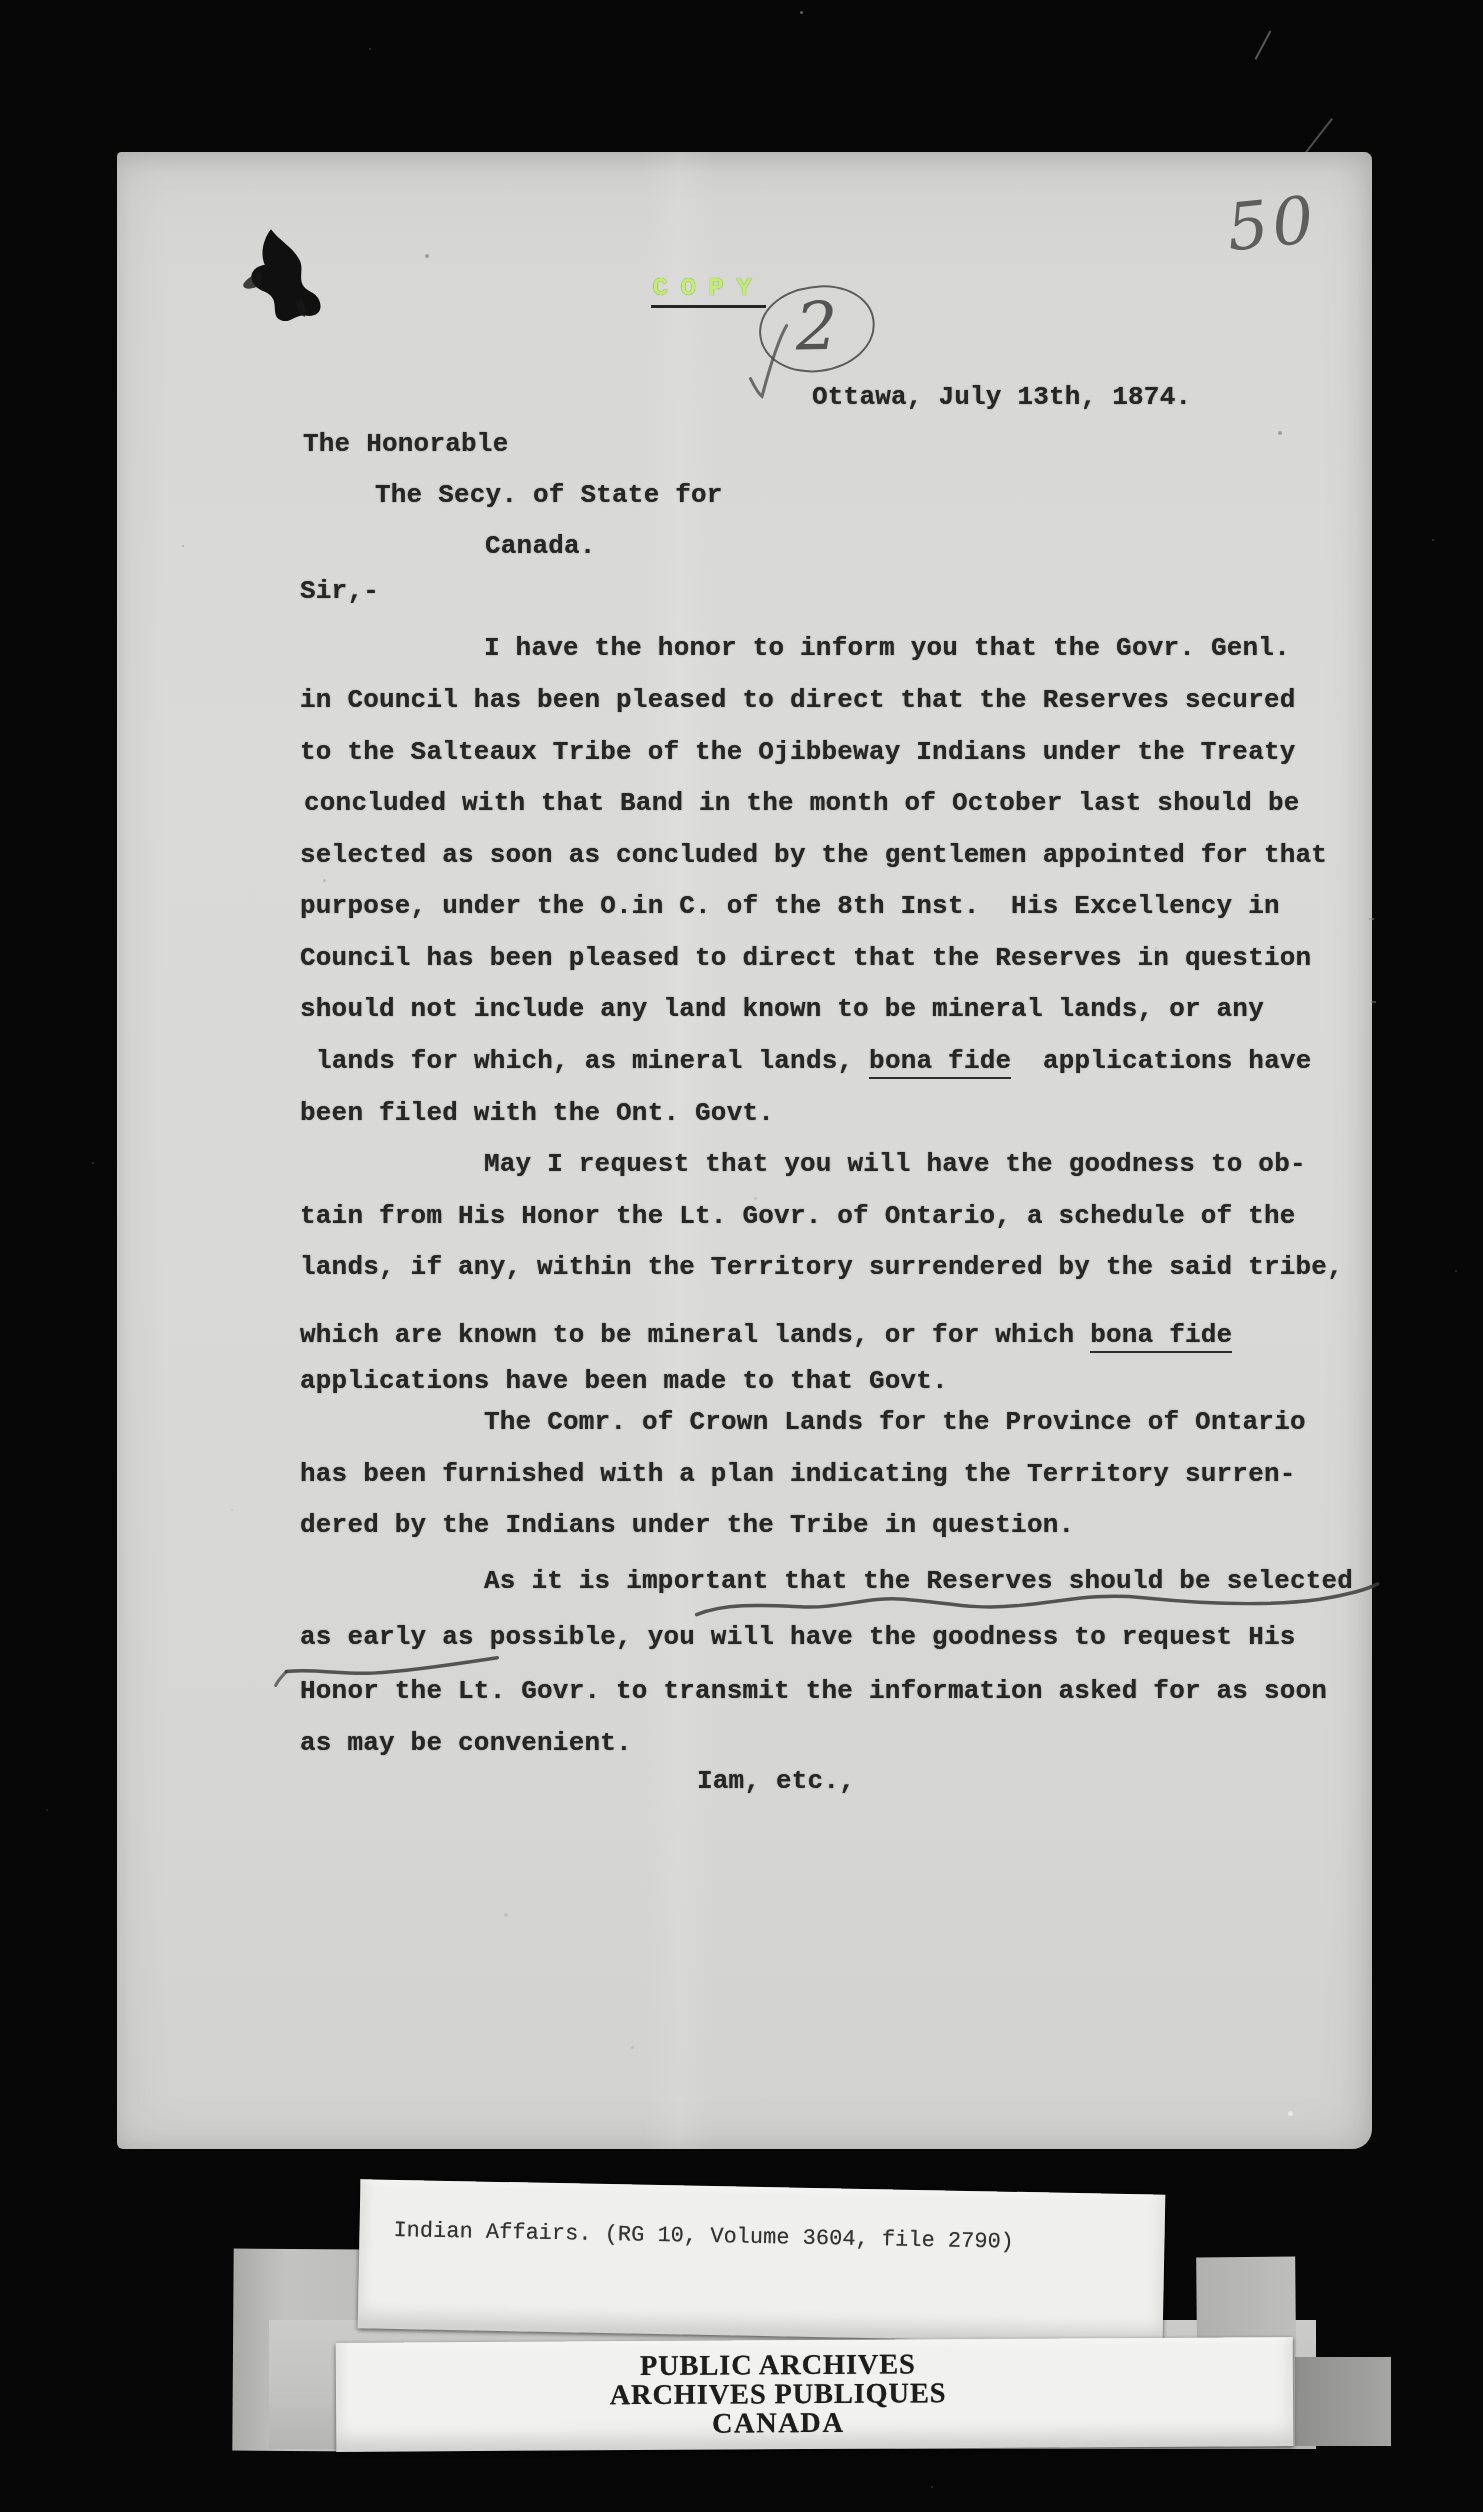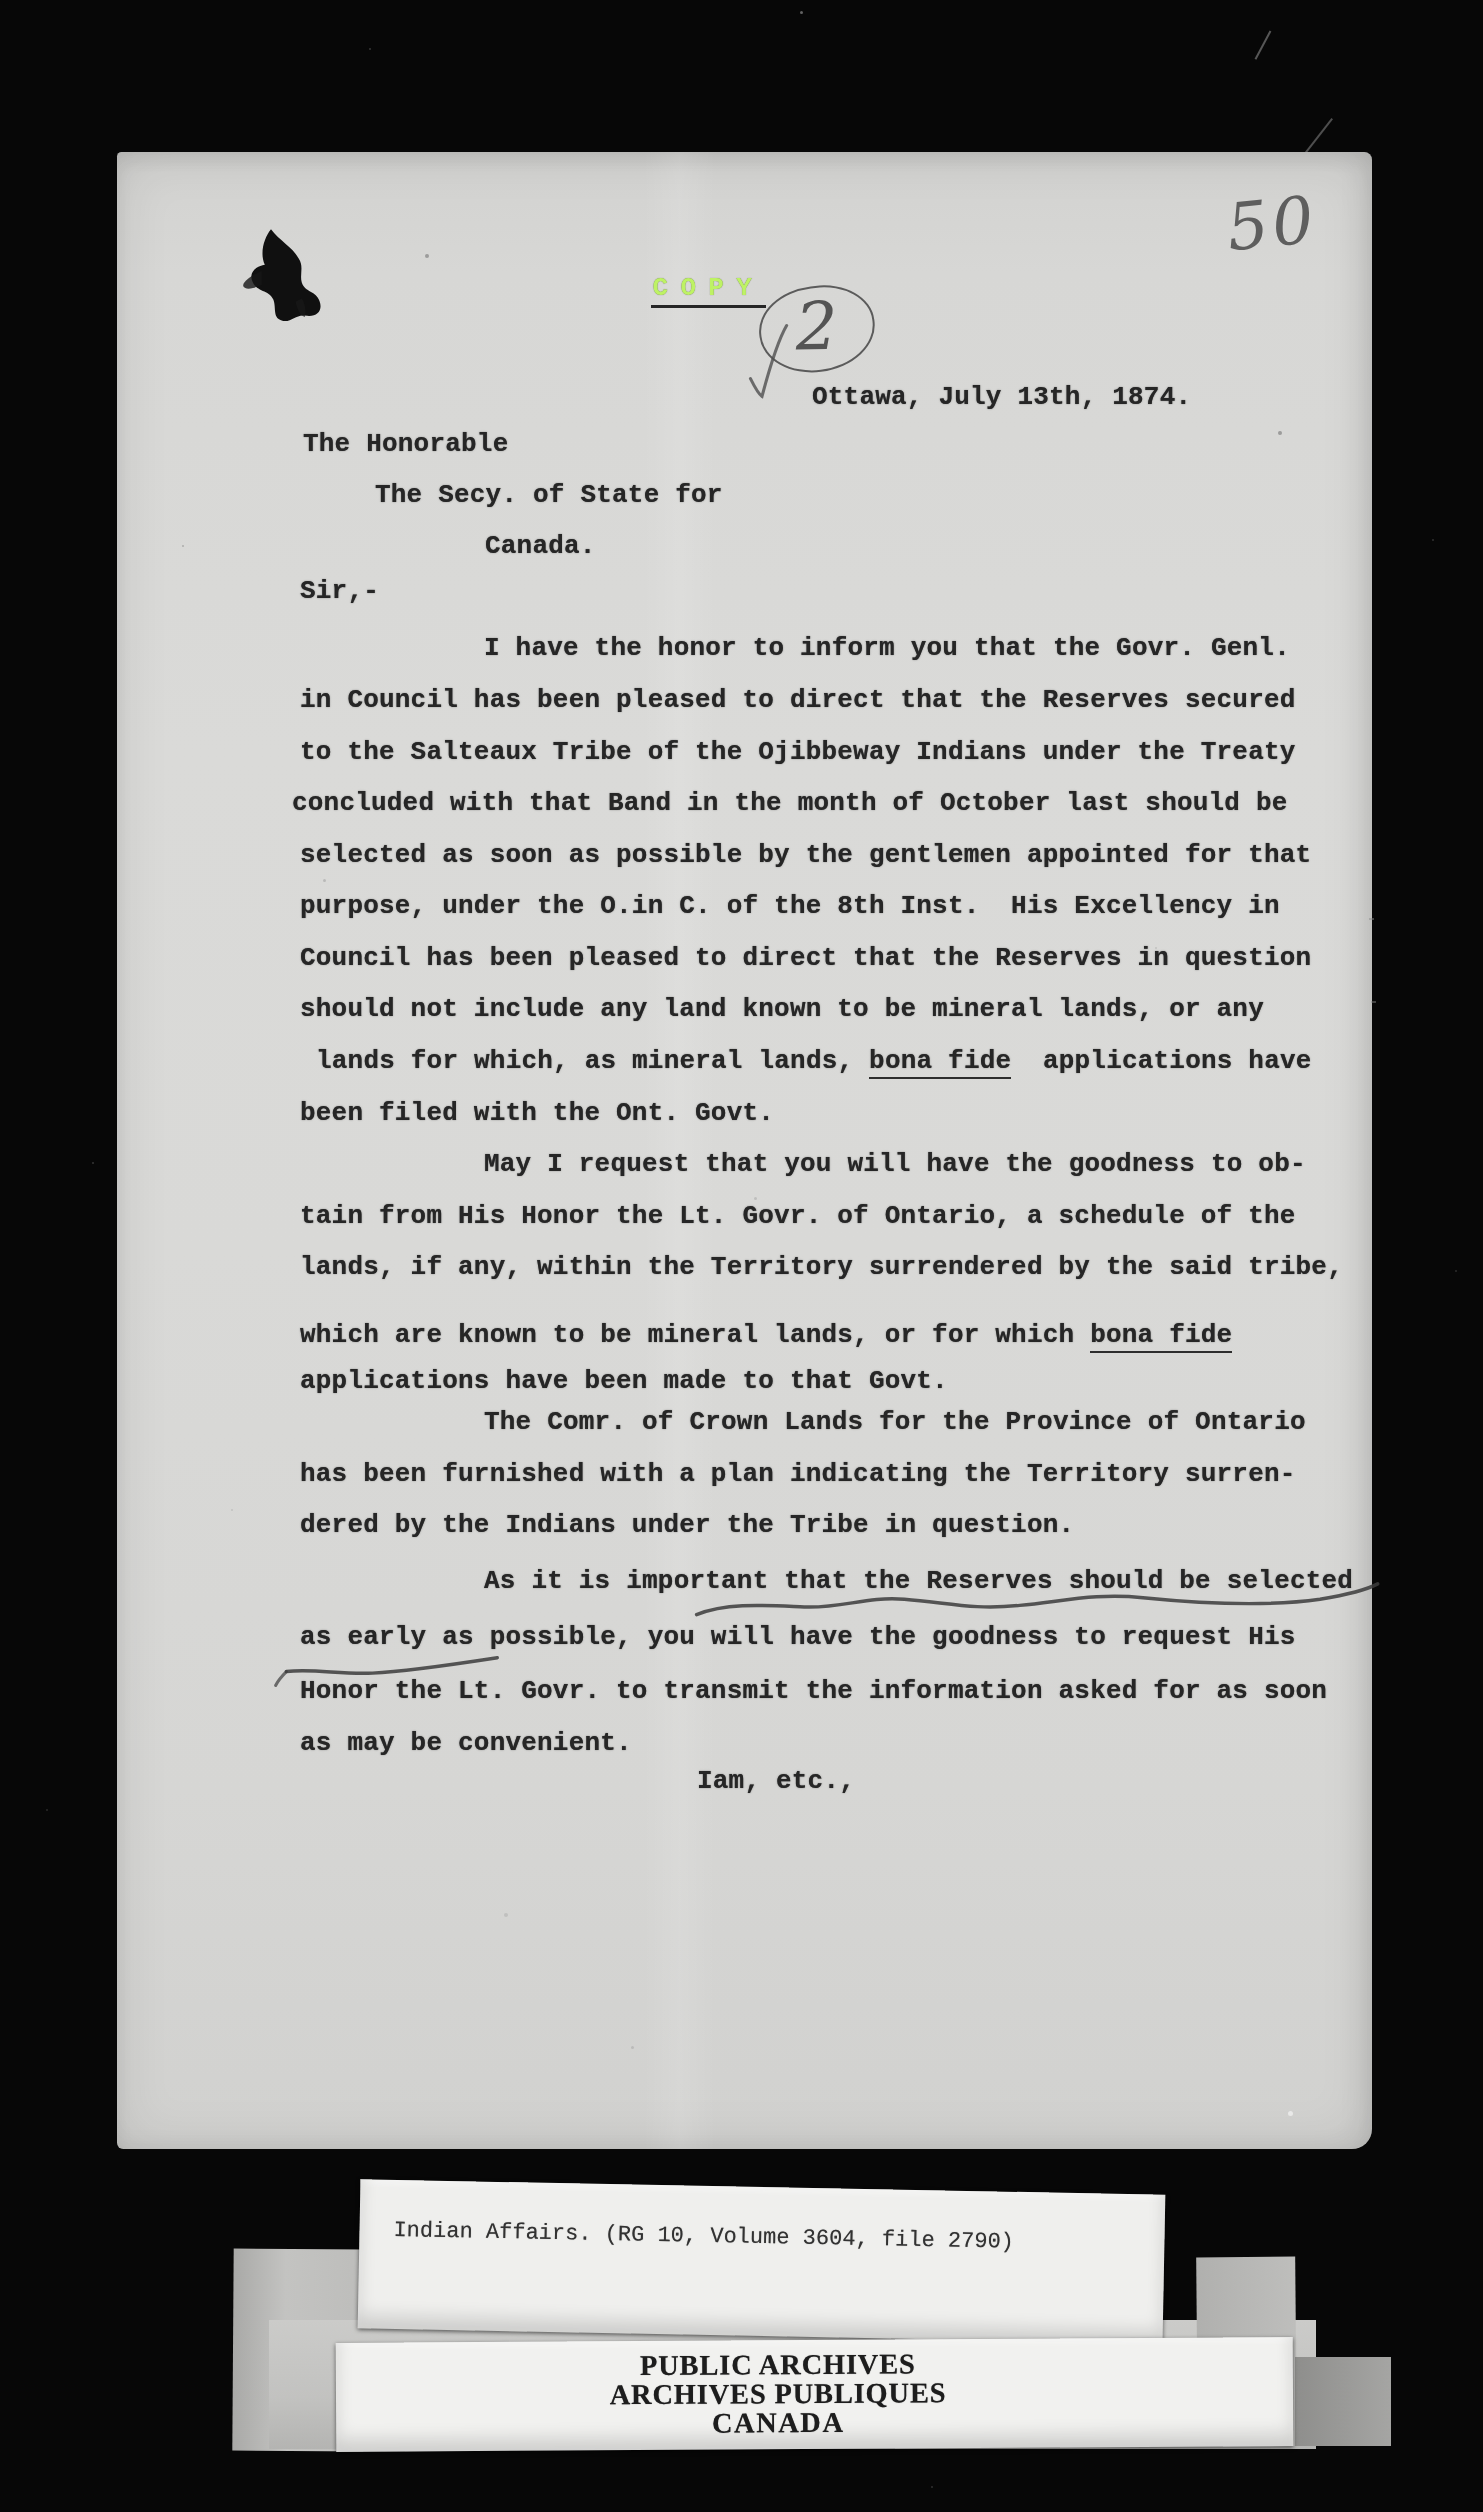--- a/index.html
+++ b/index.html
@@ -73,22 +73,22 @@
   <div class="tline" style="left:812px;top:382px">Ottawa, July 13th, 1874.</div>
   <div class="tline" style="left:303px;top:429px">The Honorable</div>
   <div class="tline" style="left:375px;top:480px">The Secy. of State for</div>
   <div class="tline" style="left:485px;top:531px">Canada.</div>
   <div class="tline" style="left:300px;top:576px">Sir,-</div>
 
   <div id="body-lines">
       <div class="tline" style="left: 484px; top: 633px;"><span>I have the honor to inform you that the Govr. Genl.</span></div>
       <div class="tline" style="left: 300px; top: 685px;"><span>in Council has been pleased to direct that the Reserves secured</span></div>
       <div class="tline" style="left: 300px; top: 737px;"><span>to the Salteaux Tribe of the Ojibbeway Indians under the Treaty</span></div>
-      <div class="tline" style="left: 292px; top: 788px;"><span>concluded with that Band in the month of October last should be</span></div>
-      <div class="tline" style="left: 300px; top: 840px;"><span>selected as soon as possible by the gentlemen appointed for that</span></div>
+      <div class="tline" style="left: 304px; top: 788px;"><span>concluded with that Band in the month of October last should be</span></div>
+      <div class="tline" style="left: 300px; top: 840px;"><span>selected as soon as concluded by the gentlemen appointed for that</span></div>
       <div class="tline" style="left: 300px; top: 891px;"><span>purpose, under the O.in C. of the 8th Inst.  His Excellency in</span></div>
       <div class="tline" style="left: 300px; top: 943px;"><span>Council has been pleased to direct that the Reserves in question</span></div>
       <div class="tline" style="left: 300px; top: 994px;"><span>should not include any land known to be mineral lands, or any</span></div>
       <div class="tline" style="left: 316px; top: 1046px;"><span>lands for which, as mineral lands, </span><span class="tu">bona fide</span><span>  applications have</span></div>
       <div class="tline" style="left: 300px; top: 1098px;"><span>been filed with the Ont. Govt.</span></div>
       <div class="tline" style="left: 484px; top: 1149px;"><span>May I request that you will have the goodness to ob-</span></div>
       <div class="tline" style="left: 300px; top: 1201px;"><span>tain from His Honor the Lt. Govr. of Ontario, a schedule of the</span></div>
       <div class="tline" style="left: 300px; top: 1252px;"><span>lands, if any, within the Territory surrendered by the said tribe,</span></div>
       <div class="tline" style="left: 300px; top: 1304px; margin-top: 16px;"><span>which are known to be mineral lands, or for which </span><span class="tu">bona fide</span></div>
       <div class="tline" style="left: 300px; top: 1366px;"><span>applications have been made to that Govt.</span></div>

